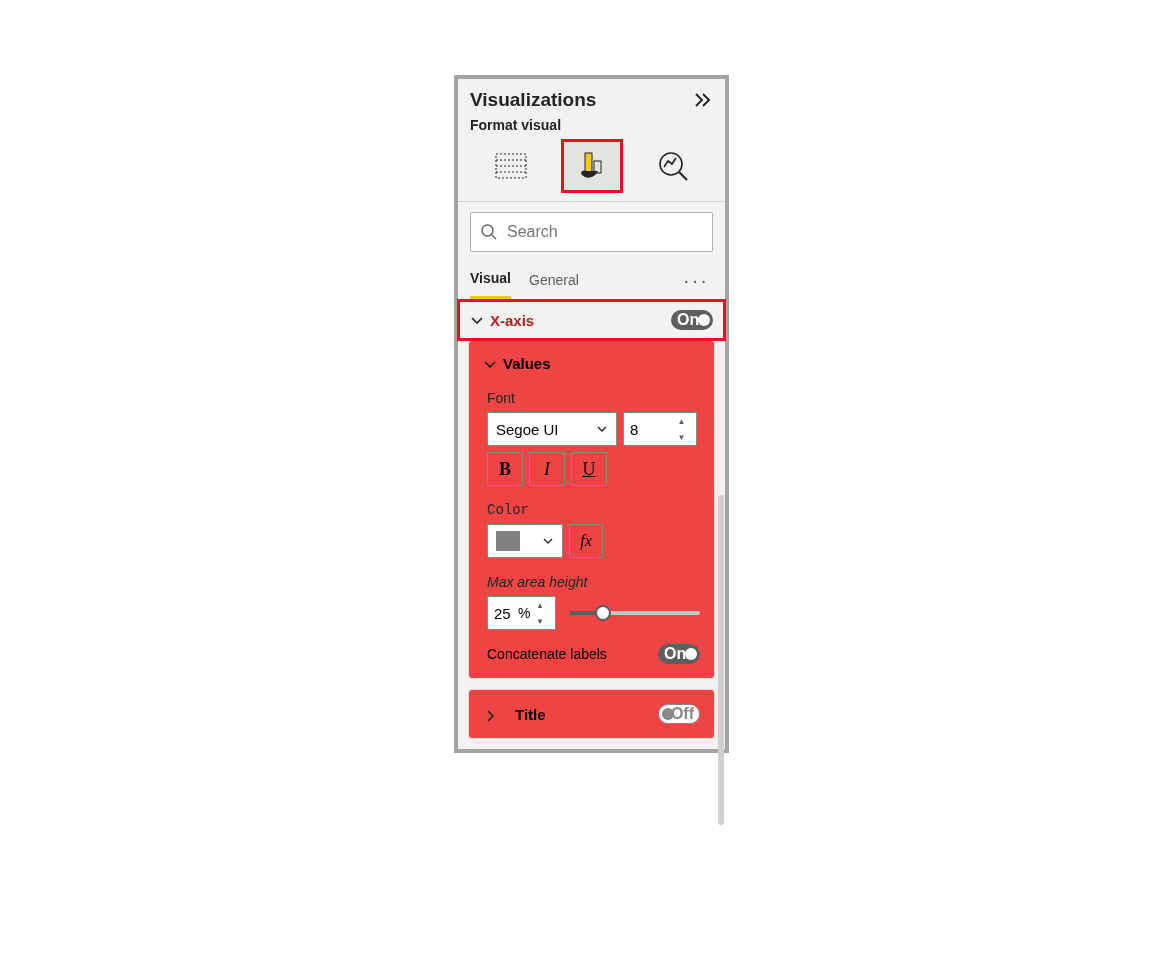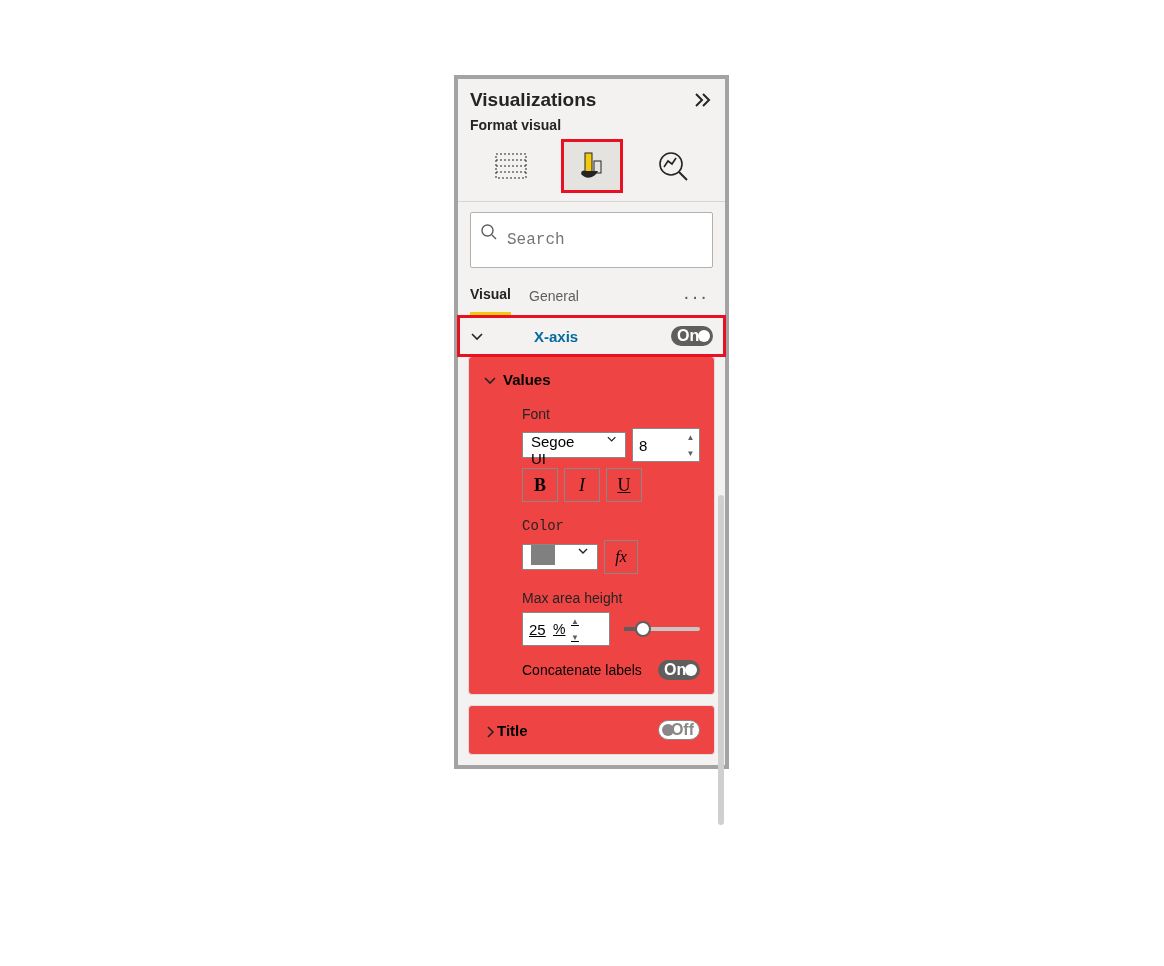--- a/index.html
+++ b/index.html
@@ -39,26 +39,26 @@
     outline: 3px solid #e81123;
     outline-offset: -1px;
   }
   .mode-btn.selected-wrap {
     position: relative;
   }
   .hr { border-top: 1px solid #d6d4d0; }
   .search-wrap { padding: 10px 12px; }
   .search-input {
     width: 100%;
-    height: 56px;
+    height: 40px;
     border: 1px solid #b3b0ad;
     border-radius: 2px;
     padding: 0 10px 0 36px;
     font-size: 16px;
-    font-family: Liberation Mono, monospace;
+    font-family: Liberation Sans, sans-serif;
     background: #fff;
   }
   .search-icon {
     position: absolute;
     margin-left: 10px;
     margin-top: 11px;
     width: 18px;
     height: 18px;
   }
   .tabs { display: flex; align-items: center; padding: 0 12px; gap: 18px; position: relative; }
@@ -66,21 +66,21 @@
   .tab.active { color: #252423; font-weight: 600; border-bottom: 3px solid #f2c811; }
   .ellipsis { margin-left: auto; font-size: 20px; color: #605e5c; cursor: pointer; letter-spacing: 2px; padding-right:4px;}
 
   .section-header {
     display: flex;
     align-items: center;
     padding: 10px 12px;
     gap: 6px;
   }
   .section-header .chev { cursor: pointer; }
-  .section-label { font-size: 15px; font-weight: 600; color: #0369a1; flex: 1; margin-left: 44px; }
+  .section-label { font-size: 15px; font-weight: 600; color: #b91c1c; flex: 1; }
   .red-box { outline: 3px solid #e81123; outline-offset: -2px; }
 
   .toggle {
     width: 42px;
     height: 20px;
     border-radius: 10px;
     position: relative;
     cursor: pointer;
     display: inline-flex;
     align-items: center;
@@ -101,21 +101,21 @@
     background: #ef4444;
     border: 1px solid #e1dfdd;
     border-radius: 4px;
     margin: 0 10px 10px 10px;
     padding: 14px 14px;
   }
   .card .sub-header { display:flex; align-items:center; gap:6px; font-size:15px; font-weight:600; padding-bottom:12px; cursor:pointer;}
   .field-label { font-size: 14px; color: #252423; padding-bottom:6px; padding-top:6px;}
   .row { display:flex; gap:6px; align-items:center; }
   .select-box {
-    border:1px solid #8a8886; height:26px; display:flex; align-items:flex-start;
+    border:1px solid #8a8886; height:34px; display:flex; align-items:center;
     padding:0 8px; gap:16px; font-size:15px; cursor:pointer; background:#fff;
   }
   .font-select { width: 130px; justify-content:space-between;}
   .num-input {
     border:1px solid #8a8886; height:34px; width:74px; display:flex; align-items:center;
     background:#fff;
   }
   .num-input input { border:0; width:48px; height:100%; padding:0 6px; font-size:15px; font-family:inherit; outline:none;}
   .spinner { display:flex; flex-direction:column; width:18px; height:100%; border-left:1px solid transparent;}
   .spinner div { height:50%; display:flex; align-items:center; justify-content:center; cursor:pointer; font-size:8px; color:#605e5c;}
@@ -129,21 +129,21 @@
   .slider {
     position:relative; flex:1; height:4px; background:#c8c6c4; border-radius:2px;
   }
   .slider-fill { position:absolute; left:0; top:0; height:100%; background:#605e5c; }
   .slider-thumb { position:absolute; top:50%; width:16px; height:16px; border-radius:50%; background:#fff; border:2px solid #605e5c; transform:translate(-50%,-50%);}
   .concat-row { display:flex; align-items:center; justify-content:space-between; padding-top:14px;}
   .title-card { display:flex; align-items:center; justify-content:space-between; padding:14px; }
 
   svg { display:block; }
   .chev-svg { width:14px; height:14px; }
-  .card-inner{padding-left:4px;margin-left:35px;}
+  .card-inner{padding-left:4px;}
   .scrollbar{
     position:absolute; right:1px; top:416px; width:6px; height:330px; background:#d0cece; border-radius:3px;
   }
 </style>
 </head>
 <body>
 
 <div class="panel">
 
   <div class="panel-header">
@@ -249,23 +249,23 @@
     <div class="row">
       <div class="select-box" style="width:76px; justify-content:space-between;">
         <span class="swatch"></span>
         <svg width="12" height="12" viewBox="0 0 12 12">
               <path d="M2 4 L6 8 L10 4" stroke="#252423" stroke-width="1.4" fill="none"></path>
             </svg>
       </div>
       <div class="fx-btn">fx</div>
     </div>
 
-    <div class="field-label" style="margin-top:10px;">Max area height</div>
+    <div class="field-label" style="margin-top:10px;font-style:italic;">Max area height</div>
     <div class="slider-row">
-      <div class="num-input" style="width:88px;text-decoration:underline;">
+      <div class="num-input" style="width:69px;">
         <input style="width: 30px;" value="25">
         <span style="font-size:14px;">%</span>
         <div class="spinner">
           <div>▲</div>
           <div>▼</div>
         </div>
       </div>
       <div class="slider">
         <div class="slider-fill" style="width:25%;"></div>
         <div class="slider-thumb" style="left:25%;"></div>
@@ -276,21 +276,21 @@
       <span style="font-size:14px;">Concatenate labels</span>
       <span class="toggle on">
         <span class="lbl">On</span>
         <span class="knob"></span>
       </span>
     </div>
     </div>
   </div>
 
   <div class="card title-card" style="cursor:pointer;">
-    <div style="display:flex;align-items:flex-end;gap:0;">
+    <div style="display:flex;align-items:flex-end;gap:18px;">
       <svg class="chev-svg" viewBox="0 0 14 14">
           <path d="M5 2 L10 7 L5 12" stroke="#252423" stroke-width="1.6" fill="none"></path>
         </svg>
       <span style="font-size:15px;font-weight:600;">Title</span>
     </div>
     <span class="toggle off">
       <span class="knob"></span>
       <span class="lbl">Off</span>
     </span>
   </div>

